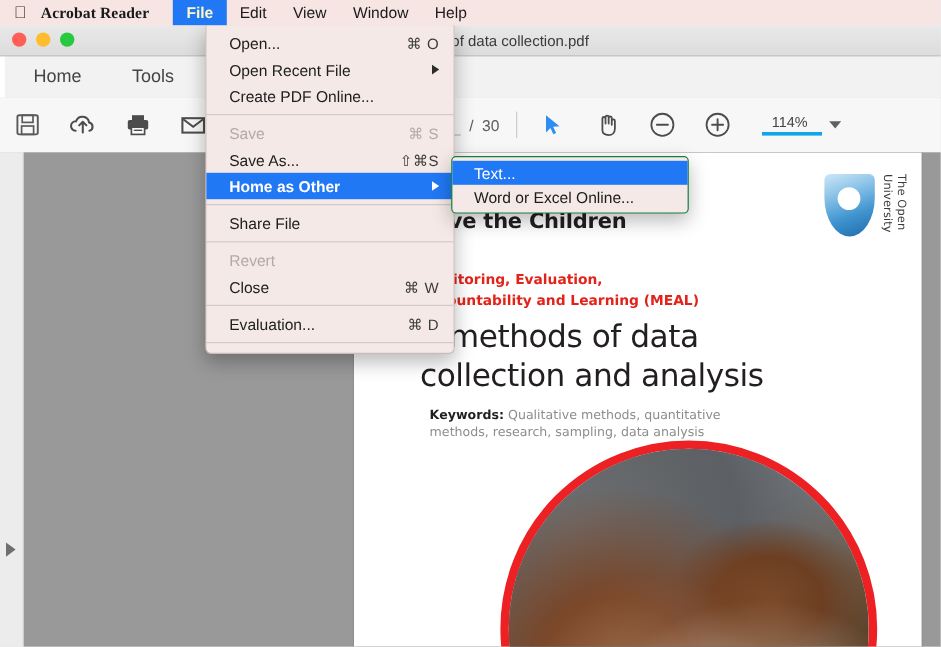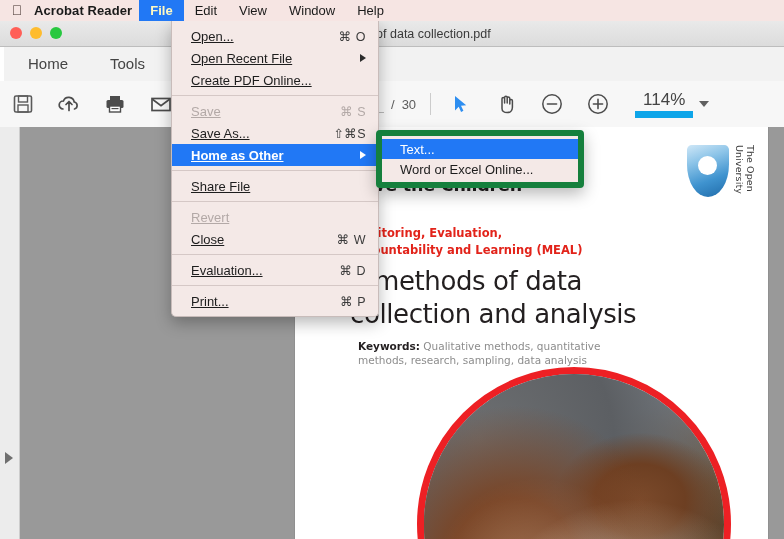--- a/index.html
+++ b/index.html
@@ -16,21 +16,21 @@
     position:absolute;top:0;left:0;width:784px;height:21px;
     background:#f6e5e3;
     display:flex;align-items:center;
     font-size:13px;color:#1a1a1a;
     z-index:60;
   }
   .menubar .apple{
     width:34px;text-align:center;font-size:14px;line-height:1;
     color:#3a2a26;padding-bottom:2px;
   }
-  .menubar .appname{font-weight:bold;font-size:13px;padding:0 7px 0 0;letter-spacing:0.1px;}
+  .menubar .appname{font-weight:bold;font-size:13px;padding:0 20px 0 0;letter-spacing:0.1px;font-family:Liberation Serif, serif;}
   .menubar .mi{padding:0 11px;height:21px;line-height:21px;font-size:13px;}
   .menubar .mi.active{background:#2178f5;color:#fef9c3;font-weight:bold;}
 
   
   .titlebar{
     position:absolute;top:21px;left:0;width:784px;height:25px;
     background:linear-gradient(#e9e9e9,#dcdcdc);
     border-bottom:1px solid #bdbdbd;
     z-index:10;
   }
@@ -76,21 +76,21 @@
   }
   .tb-sep{width:1px;height:22px;background:#cccccc;margin:0 6px;}
   .pagebox{display:flex;align-items:center;gap:7px;font-size:13px;color:#4a4a4a;margin-left:6px;}
   .pagefield{
     width:30px;text-align:center;border-bottom:1px solid #b8b8b8;padding-bottom:1px;
     font-size:13px;color:#333;
   }
   .pagetotal{color:#5c5c5c;font-size:13px;}
   .zoombox{display:flex;align-items:center;gap:6px;margin-left:14px;}
   .zoomval{
-    font-size:17px;color:#444;border-bottom:7px solid #0ea5e9;padding:0 8px 1px 8px;min-width:34px;text-align:left;
+    font-size:12px;color:#444;border-bottom:3px solid #0ea5e9;padding:0 8px 1px 8px;min-width:34px;text-align:left;
   }
   .caret{width:0;height:0;border-left:5px solid transparent;border-right:5px solid transparent;border-top:6px solid #606060;}
 
   
   .navrail{
     position:absolute;left:0;top:127px;width:19px;height:412px;
     background:#ececec;border-right:1px solid #cdcdcd;
   }
   .navrail .expand{
     position:absolute;left:5px;top:325px;
@@ -171,36 +171,36 @@
     box-shadow:0 6px 16px rgba(0,0,0,.28);
     border-radius:0 0 5px 5px;
     padding:4px 0 4px 0;
     z-index:50;
     font-size:13px;color:#1d1d1d;
   }
   .dropdown .row{
     height:22px;display:flex;align-items:center;
     padding:0 12px 0 19px;white-space:nowrap;
   }
-  .dropdown .row .lbl{flex:1;text-decoration:underline;}
+  .dropdown .row .lbl{flex:1;}
   .dropdown .row .sc{color:#3b3b3b;font-size:12.5px;letter-spacing:.5px;}
   .dropdown .row.disabled .lbl,.dropdown .row.disabled .sc{color:#b3a9a7;}
   .dropdown .row.highlight{background:#2178f5;}
   .dropdown .row.highlight .lbl{color:#fff;font-weight:bold;}
   .dropdown .row.highlight .arrow{border-left-color:#fff;}
   .dropdown .arrow{
     width:0;height:0;border-top:4.5px solid transparent;border-bottom:4.5px solid transparent;
     border-left:6px solid #2b2b2b;margin-left:8px;
   }
   .dropdown .divider{height:1px;background:#d5c8c6;margin:4px 0;}
 
   
   .submenu{
     position:absolute;left:376px;top:130px;width:196px;
-    background:#f4e9e7;border:6px solid #15803d;border-radius:4px;
+    background:#f4e9e7;border:1px solid #15803d;border-radius:4px;
     box-shadow:0 6px 16px rgba(0,0,0,.28);
     padding:3px 0;z-index:55;font-size:13px;color:#1d1d1d;
   }
   .submenu .row{height:20px;display:flex;align-items:center;padding:0 12px 0 18px;}
   .submenu .row.highlight{background:#2178f5;color:#fff;}
 </style>
 </head>
 <body>
 
 <div id="app">
@@ -372,24 +372,20 @@
     <div class="row">
       <span class="lbl">Close</span>
       <span class="sc">⌘ W</span>
     </div>
     <div class="divider"></div>
     <div class="row">
       <span class="lbl">Evaluation...</span>
       <span class="sc">⌘ D</span>
     </div>
     <div class="divider"></div>
-    <div class="row">
-      <span class="lbl">Print...</span>
-      <span class="sc">⌘ P</span>
-    </div>
   </div>
 
   <div class="submenu">
     <div class="row highlight">Text...</div>
     <div class="row">Word or Excel Online...</div>
   </div>
 
 </div>
 
 </body></html>

